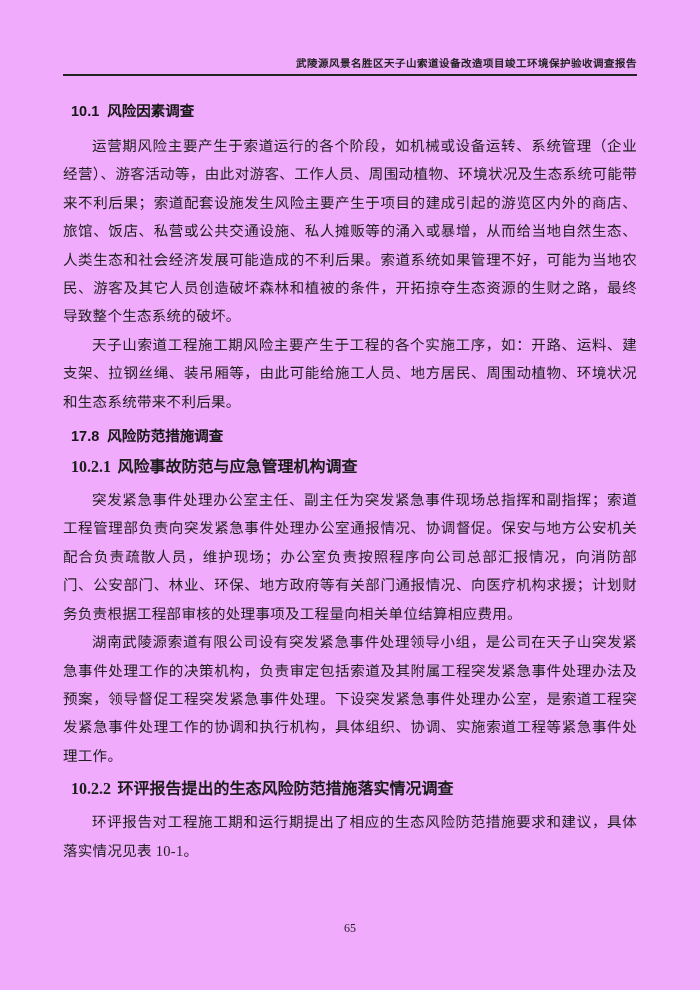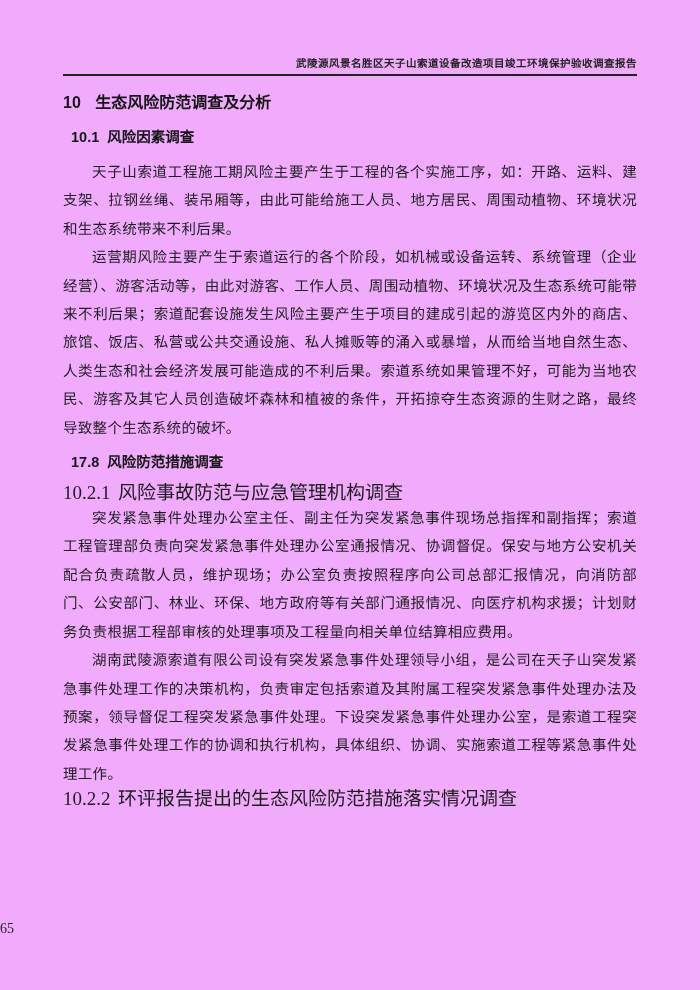--- a/index.html
+++ b/index.html
@@ -49,83 +49,82 @@
   .h-section {
     margin: 8px;
     font-family: "Liberation Sans", "DejaVu Sans", sans-serif;
     font-size: 14.5px;
     font-weight: 700;
     line-height: 26px;
     color: #161616;
   }
   .h-section.tight { line-height: 24px; }
   .h-sub {
-    margin: 0;
-    font-size: 19px;
-    font-weight: 400;
+    margin: 8px;
+    font-size: 16px;
+    font-weight: 700;
     line-height: 22px;
     color: #1c1c1c;
   }
   .h-chapter .num { margin-right: 0.9em; }
   .h-section .num { margin-right: 0.55em; }
   .h-sub .num { margin-right: 0.4em; }
   p.body {
     margin: 0;
     font-size: 14.5px;
     line-height: 28.4px;
     text-align: justify;
     text-indent: 2em;
     letter-spacing: 0.3px;
     color: #1e1e1e;
   }
   .page-number {
     position: absolute;
     top: 921px;
     left: 0;
     width: 100%;
-    font-size: 14px;
+    text-align: center;
+    font-size: 12px;
     color: #222;
   }
 </style>
 </head>
 <body>
 
 <div class="page">
 
   <div class="header-title">武陵源风景名胜区天子山索道设备改造项目竣工环境保护验收调查报告</div>
   <div class="header-rule"></div>
 
   <div class="content">
 
-    <h1 class="h-chapter">
-      <span class="num">10</span><span>生态风险防范调查及分析</span>
-    </h1>
 
     <h2 class="h-section">
       <span class="num">10.1</span><span>风险因素调查</span>
     </h2>
 
+    <p class="body">运营期风险主要产生于索道运行的各个阶段，如机械或设备运转、系统管理（企业经营）、游客活动等，由此对游客、工作人员、周围动植物、环境状况及生态系统可能带来不利后果；索道配套设施发生风险主要产生于项目的建成引起的游览区内外的商店、旅馆、饭店、私营或公共交通设施、私人摊贩等的涌入或暴增，从而给当地自然生态、人类生态和社会经济发展可能造成的不利后果。索道系统如果管理不好，可能为当地农民、游客及其它人员创造破坏森林和植被的条件，开拓掠夺生态资源的生财之路，最终导致整个生态系统的破坏。</p>
+
     <p class="body">天子山索道工程施工期风险主要产生于工程的各个实施工序，如：开路、运料、建支架、拉钢丝绳、装吊厢等，由此可能给施工人员、地方居民、周围动植物、环境状况和生态系统带来不利后果。</p>
-
-    <p class="body">运营期风险主要产生于索道运行的各个阶段，如机械或设备运转、系统管理（企业经营）、游客活动等，由此对游客、工作人员、周围动植物、环境状况及生态系统可能带来不利后果；索道配套设施发生风险主要产生于项目的建成引起的游览区内外的商店、旅馆、饭店、私营或公共交通设施、私人摊贩等的涌入或暴增，从而给当地自然生态、人类生态和社会经济发展可能造成的不利后果。索道系统如果管理不好，可能为当地农民、游客及其它人员创造破坏森林和植被的条件，开拓掠夺生态资源的生财之路，最终导致整个生态系统的破坏。</p>
 
     <h2 class="h-section tight">
       <span class="num">17.8</span><span>风险防范措施调查</span>
     </h2>
 
     <h3 class="h-sub">
       <span class="num">10.2.1</span><span>风险事故防范与应急管理机构调查</span>
     </h3>
 
     <p class="body">突发紧急事件处理办公室主任、副主任为突发紧急事件现场总指挥和副指挥；索道工程管理部负责向突发紧急事件处理办公室通报情况、协调督促。保安与地方公安机关配合负责疏散人员，维护现场；办公室负责按照程序向公司总部汇报情况，向消防部门、公安部门、林业、环保、地方政府等有关部门通报情况、向医疗机构求援；计划财务负责根据工程部审核的处理事项及工程量向相关单位结算相应费用。</p>
 
     <p class="body">湖南武陵源索道有限公司设有突发紧急事件处理领导小组，是公司在天子山突发紧急事件处理工作的决策机构，负责审定包括索道及其附属工程突发紧急事件处理办法及预案，领导督促工程突发紧急事件处理。下设突发紧急事件处理办公室，是索道工程突发紧急事件处理工作的协调和执行机构，具体组织、协调、实施索道工程等紧急事件处理工作。</p>
 
     <h3 class="h-sub">
       <span class="num">10.2.2</span><span>环评报告提出的生态风险防范措施落实情况调查</span>
     </h3>
 
+    <p class="body">环评报告对工程施工期和运行期提出了相应的生态风险防范措施要求和建议，具体落实情况见表 10-1。</p>
 
   </div>
 
   <div class="page-number">65</div>
 
 </div>
 
 </body></html>

